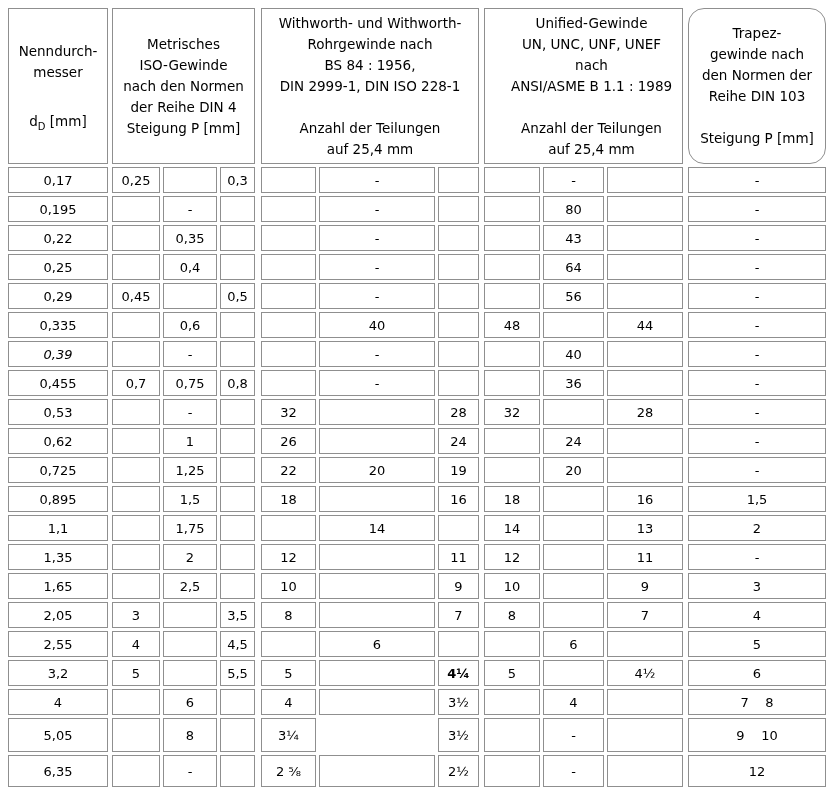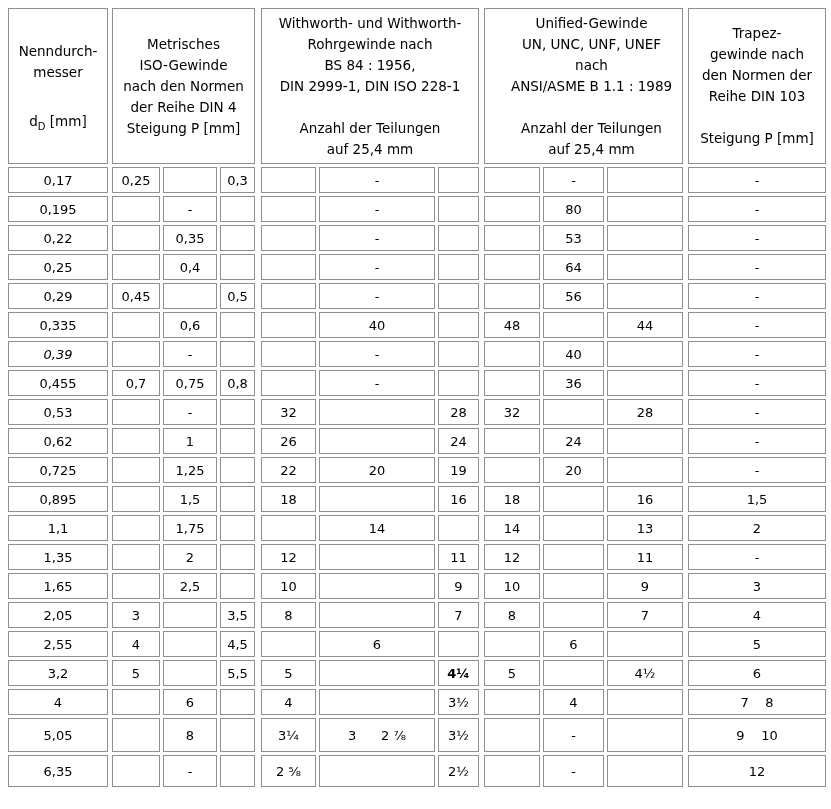--- a/index.html
+++ b/index.html
@@ -38,21 +38,21 @@
     text-align: center;
     font-size: 13.5px;
     line-height: 21px;
   }
   .pre { white-space: pre-line; }
   sub { font-size: 10px; line-height: 0; }
   .h1 { grid-column: 1;       grid-row: 1; gap: 28px; }
   .h2 { grid-column: 3 / 8;   grid-row: 1; }
   .h3 { grid-column: 9 / 14;  grid-row: 1; }
   .h4 { grid-column: 15 / 20; grid-row: 1; padding-left: 16px; }
-  .h5 { grid-column: 21;      grid-row: 1; }
+  .h5 { grid-column: 21;      grid-row: 1; border-radius: 16px; }
 </style>
 </head>
 <body>
 
 <div class="page">
   <div class="grid" id="grid">
 
     <div class="cell header h1">
       <div class="pre">Nenndurch-
 messer</div>
@@ -119,21 +119,21 @@
       <div class="cell data" style="grid-area: 3 / 19;"></div>
       <div class="cell data" style="grid-area: 3 / 21;">-</div>
       <div class="cell data" style="grid-area: 4 / 1;">0,22</div>
       <div class="cell data" style="grid-area: 4 / 3;"></div>
       <div class="cell data" style="grid-area: 4 / 5;">0,35</div>
       <div class="cell data" style="grid-area: 4 / 7;"></div>
       <div class="cell data" style="grid-area: 4 / 9;"></div>
       <div class="cell data" style="grid-area: 4 / 11;">-</div>
       <div class="cell data" style="grid-area: 4 / 13;"></div>
       <div class="cell data" style="grid-area: 4 / 15;"></div>
-      <div class="cell data" style="grid-area: 4 / 17;">53</div>
+      <div class="cell data" style="grid-area: 4 / 17;">43</div>
       <div class="cell data" style="grid-area: 4 / 19;"></div>
       <div class="cell data" style="grid-area: 4 / 21;">-</div>
       <div class="cell data" style="grid-area: 5 / 1;">0,25</div>
       <div class="cell data" style="grid-area: 5 / 3;"></div>
       <div class="cell data" style="grid-area: 5 / 5;">0,4</div>
       <div class="cell data" style="grid-area: 5 / 7;"></div>
       <div class="cell data" style="grid-area: 5 / 9;"></div>
       <div class="cell data" style="grid-area: 5 / 11;">-</div>
       <div class="cell data" style="grid-area: 5 / 13;"></div>
       <div class="cell data" style="grid-area: 5 / 15;"></div>
@@ -303,21 +303,20 @@
       <div class="cell data" style="grid-area: 20 / 13;">3½</div>
       <div class="cell data" style="grid-area: 20 / 15;"></div>
       <div class="cell data" style="grid-area: 20 / 17;">4</div>
       <div class="cell data" style="grid-area: 20 / 19;"></div>
       <div class="cell data" style="grid-area: 20 / 21;">7    8</div>
       <div class="cell data" style="grid-area: 21 / 1;">5,05</div>
       <div class="cell data" style="grid-area: 21 / 3;"></div>
       <div class="cell data" style="grid-area: 21 / 5;">8</div>
       <div class="cell data" style="grid-area: 21 / 7;"></div>
       <div class="cell data" style="grid-area: 21 / 9;">3¼</div>
-      <div class="cell data" style="grid-area: 21 / 11;">3      2 ⁷⁄₈</div>
       <div class="cell data" style="grid-area: 21 / 13;">3½</div>
       <div class="cell data" style="grid-area: 21 / 15;"></div>
       <div class="cell data" style="grid-area: 21 / 17;">-</div>
       <div class="cell data" style="grid-area: 21 / 19;"></div>
       <div class="cell data" style="grid-area: 21 / 21;">9    10</div>
       <div class="cell data" style="grid-area: 22 / 1;">6,35</div>
       <div class="cell data" style="grid-area: 22 / 3;"></div>
       <div class="cell data" style="grid-area: 22 / 5;">-</div>
       <div class="cell data" style="grid-area: 22 / 7;"></div>
       <div class="cell data" style="grid-area: 22 / 9;">2 ⁵⁄₈</div>

